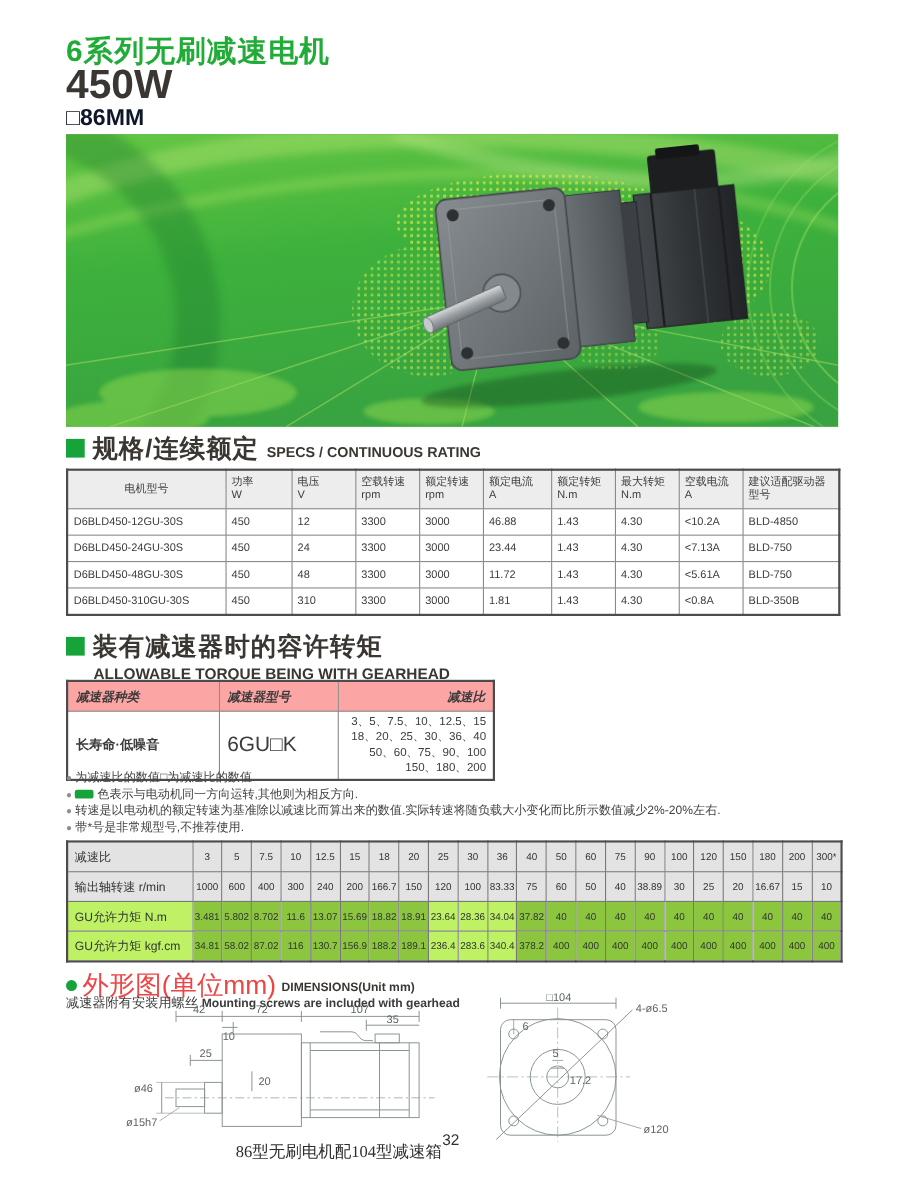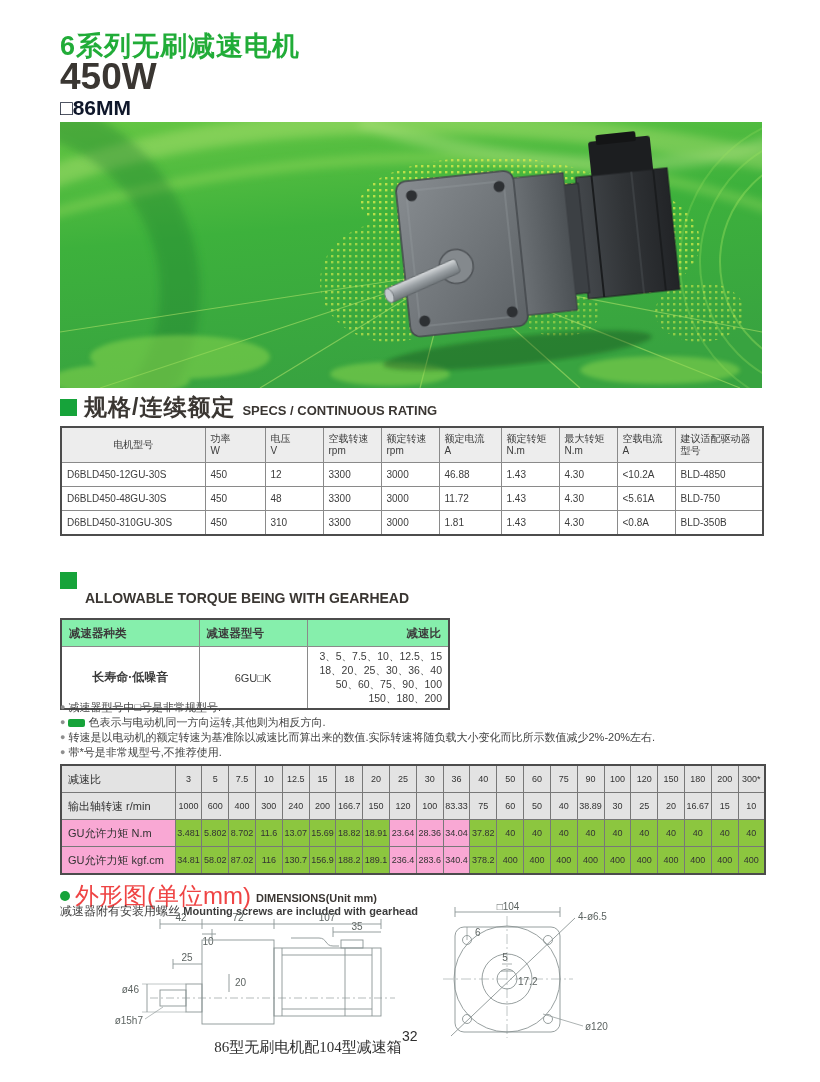--- a/index.html
+++ b/index.html
@@ -24,40 +24,40 @@
 
   
   table{border-collapse:collapse;table-layout:fixed;border-radius:13px;}
   .specs{left:60px;top:426px;width:702px;font-size:10px;border:2px solid #4c4c4c;}
   .specs th,.specs td{border:1px solid #8a8a8a;padding:2px 5px;text-align:left;font-weight:normal;vertical-align:middle;color:#3c3c3c;}
   .specs thead th{background:#ededed;height:30px;line-height:1.25;}
   .specs thead th.c{text-align:center;}
   .specs tbody td{height:19px;background:#fff;}
 
   .gear{left:60px;top:618px;width:388px;font-size:11px;border:2px solid #4c4c4c;}
-  .gear th,.gear td{border:1px solid #8a8a8a;padding:3px 7px;vertical-align:middle;color:#3c3c3c;text-align:center;}
-  .gear thead th{background:#86efac;height:20px;font-weight:bold;text-align:left;font-size:11.5px;}
+  .gear th,.gear td{border:1px solid #8a8a8a;padding:3px 7px;vertical-align:middle;color:#3c3c3c;}
+  .gear thead th{background:#fca5a5;height:20px;font-weight:bold;text-align:left;font-size:11.5px;font-style:italic;}
   .gear thead th.r{text-align:right;}
   .gear td.gtype{font-weight:bold;font-size:12px;}
-  .gear td.gmodel{font-size:11px;}
+  .gear td.gmodel{font-size:19px;}
   .gear td.gratio{text-align:right;font-size:10.5px;line-height:1.32;padding-right:6px;}
 
   
   .notes{left:60px;top:700px;width:705px;font-size:11px;line-height:15px;color:#424242;}
   .note-row{display:flex;align-items:flex-start;}
   .dot{color:#8f8f8f;font-size:9px;margin-right:3px;line-height:15px;}
   .swatch{display:inline-block;width:17px;height:8px;background:#16a33a;border-radius:2px;margin:0 3px 0 0;vertical-align:-1px;}
 
   
   .torque{left:60px;top:764px;width:706px;font-size:9px;border:2px solid #4c4c4c;}
   .torque td{border:1px solid #787878;padding:0 1px;text-align:center;height:26px;color:#333;overflow:hidden;}
   .torque td.t-label{text-align:left;font-size:11px;padding-left:6px;white-space:nowrap;}
   .torque td.hdr{background:#e3e3e3;}
   .torque td.green{background:#8cc63f;}
-  .torque td.plain{background:#f9a8d4;}
+  .torque td.plain{background:#bef264;}
 
   
   .dim-title{left:60px;top:880px;display:flex;align-items:center;gap:5px;}
   .gdot{width:10px;height:10px;border-radius:50%;background:#16a33a;flex:0 0 auto;}
   .dim-cn{font-size:24px;font-weight:normal;color:#ef4444;}
   .dim-en{font-size:11px;font-weight:bold;color:#3a3632;position:relative;top:2px;}
   .dim-sub{left:60px;top:903px;font-size:12px;color:#3c3c3c;}
   .dim-sub .en{font-size:11px;font-weight:bold;}
   .drawing text{font-family:"Liberation Sans",sans-serif;font-size:10px;fill:#5d6462;}
   .drawing{stroke:#8b9494;}
@@ -250,20 +250,32 @@
         <td>12</td>
         <td>3300</td>
         <td>3000</td>
         <td>46.88</td>
         <td>1.43</td>
         <td>4.30</td>
         <td>&lt;10.2A</td>
         <td>BLD-4850</td>
       </tr>
       <tr>
+        <td>D6BLD450-24GU-30S</td>
+        <td>450</td>
+        <td>24</td>
+        <td>3300</td>
+        <td>3000</td>
+        <td>23.44</td>
+        <td>1.43</td>
+        <td>4.30</td>
+        <td>&lt;7.13A</td>
+        <td>BLD-750</td>
+      </tr>
+      <tr>
         <td>D6BLD450-48GU-30S</td>
         <td>450</td>
         <td>48</td>
         <td>3300</td>
         <td>3000</td>
         <td>11.72</td>
         <td>1.43</td>
         <td>4.30</td>
         <td>&lt;5.61A</td>
         <td>BLD-750</td>
@@ -279,20 +291,21 @@
         <td>4.30</td>
         <td>&lt;0.8A</td>
         <td>BLD-350B</td>
       </tr>
     </tbody>
 </table>
 
 <div class="abs" style="left:60px;top:572px;">
   <div class="sec-title">
     <span class="sq"></span>
+    <span class="sec-cn">装有减速器时的容许转矩</span>
   </div>
   <div class="sec-en2">ALLOWABLE TORQUE BEING WITH GEARHEAD</div>
 </div>
 
 <table class="abs gear">
   <colgroup>
       <col style="width:138px">
       <col style="width:108px">
       <col style="width:142px">
     </colgroup>
@@ -313,21 +326,21 @@
         <div>50、60、75、90、100</div>
         <div>150、180、200</div>
       </td>
     </tr>
   </tbody>
 </table>
 
 <div class="abs notes">
   <div class="note-row">
     <span class="dot">●</span>
-    <span>减速器型号中□号是非常规型号.</span>
+    <span>为减速比的数值□为减速比的数值.</span>
   </div>
   <div class="note-row">
     <span class="dot">●</span>
     <span><span class="swatch"></span><span>色表示与电动机同一方向运转,其他则为相反方向.</span></span>
   </div>
   <div class="note-row">
     <span class="dot">●</span>
     <span>转速是以电动机的额定转速为基准除以减速比而算出来的数值.实际转速将随负载大小变化而比所示数值减少2%-20%左右.</span>
   </div>
   <div class="note-row">

